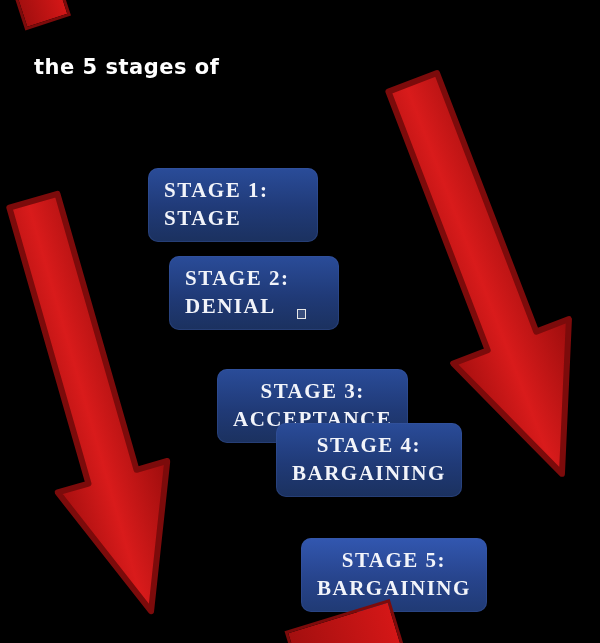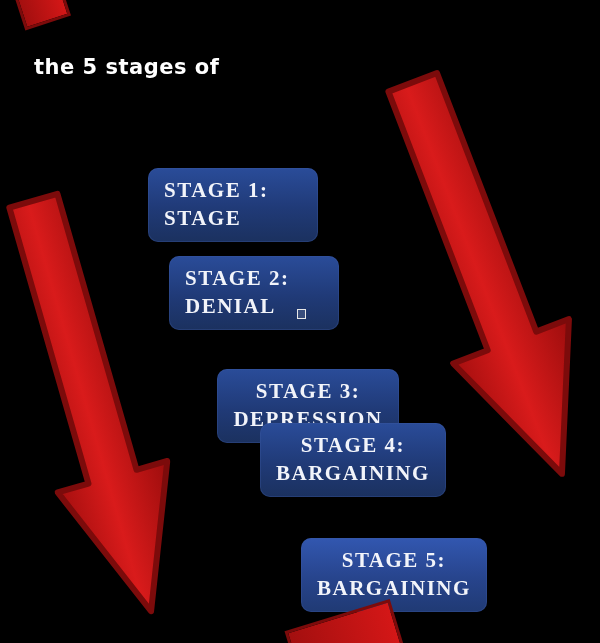--- a/index.html
+++ b/index.html
@@ -42,21 +42,21 @@
     font-size: 21px;
     line-height: 1.35;
     letter-spacing: 1.5px;
     text-align: center;
     box-shadow: 0 0 0 1px rgba(60,90,160,0.35) inset;
   }
   .stage.left-align { text-align: left; }
   .stage-1 { left: 148px; top: 168px; min-width: 138px; }
   .stage-2 { left: 169px; top: 256px; min-width: 138px; }
   .stage-3 { left: 217px; top: 343px; min-width: 150px; margin-top: 26px; }
-  .stage-4 { left: 260px; top: 423px; min-width: 150px; }
+  .stage-4 { left: 276px; top: 423px; min-width: 150px; }
   .stage-5 { left: 301px; top: 503px; min-width: 148px;
              background: linear-gradient(180deg, #3257b0 0%, #27448c 55%, #203a74 100%); margin-top: 35px; }
 
   
   .arrow {
     position: absolute;
     pointer-events: none;
   }
   .arrow-left {
     left: -28px;
@@ -147,21 +147,21 @@
     <div>STAGE</div>
   </div>
 
   <div class="stage stage-2 left-align">
     <div>STAGE 2:</div>
     <div>DENIAL</div>
   </div>
 
   <div class="stage stage-3">
     <div>STAGE 3:</div>
-    <div>DEPRESSION</div>
+    <div>ACCEPTANCE</div>
   </div>
 
   <div class="stage stage-4">
     <div>STAGE 4:</div>
     <div>BARGAINING</div>
   </div>
 
   <div class="stage stage-5">
     <div>STAGE 5:</div>
     <div>BARGAINING</div>

